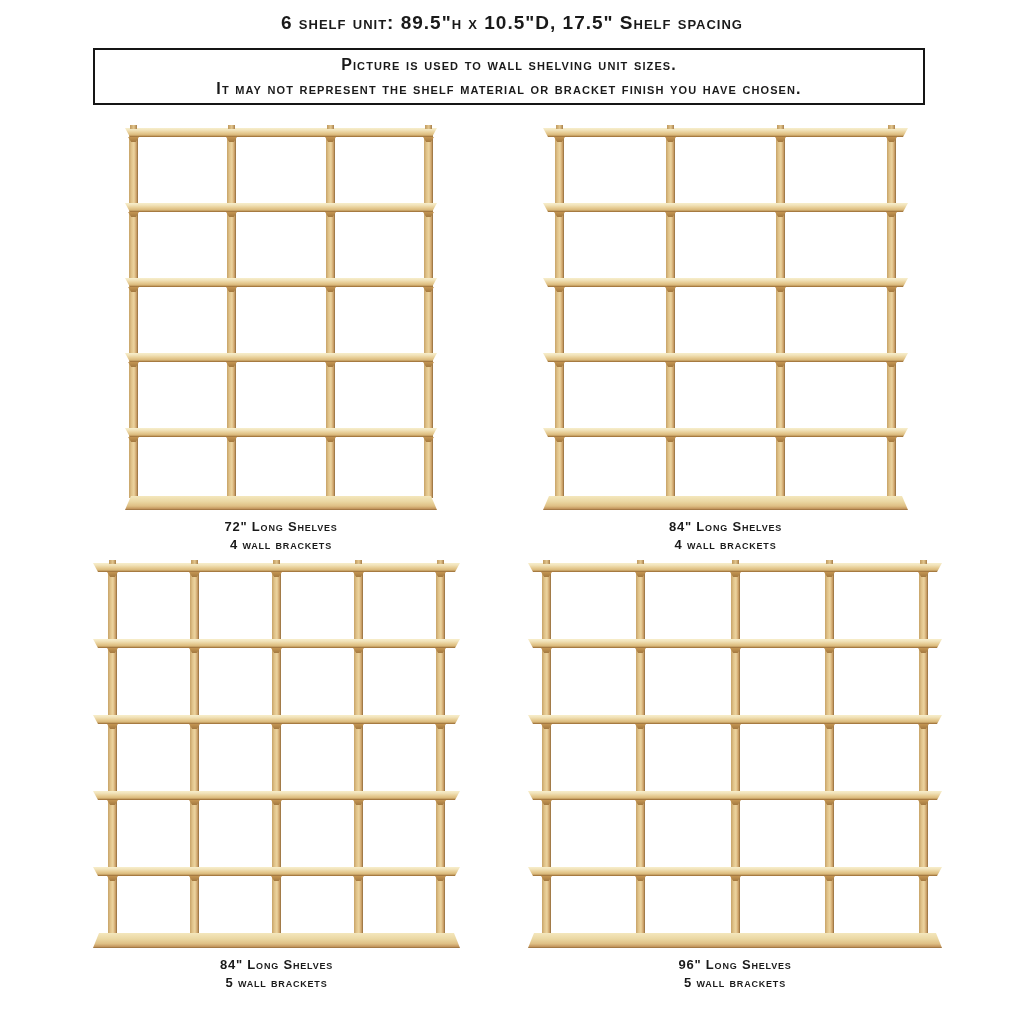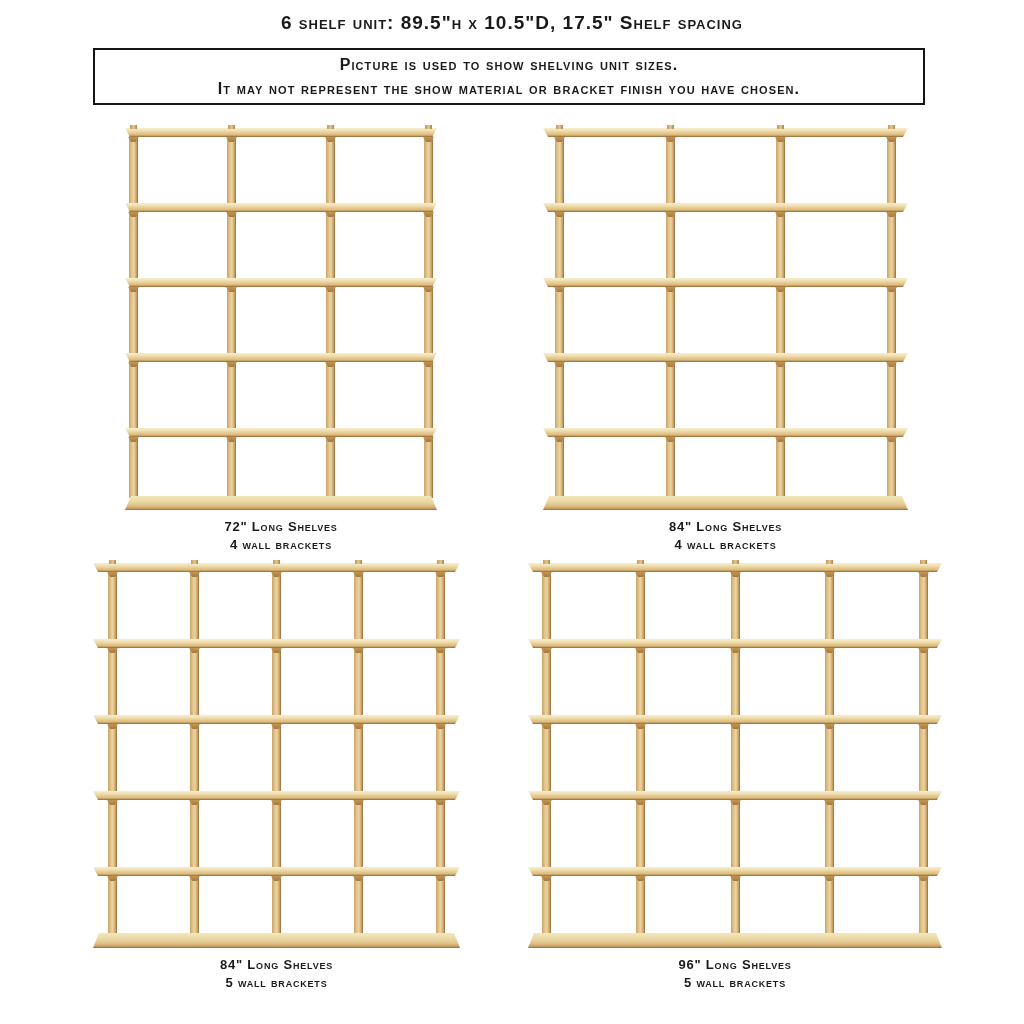--- a/index.html
+++ b/index.html
@@ -54,22 +54,22 @@
   }
 </style>
 </head>
 <body>
 
 <div id="page">
 
   <div id="title" class="sc">6 shelf unit: 89.5"h x 10.5"D, 17.5" Shelf spacing</div>
 
   <div id="notice" class="sc">
-    <span>Picture is used to show shelving unit sizes.</span>
-    <span>It may not represent the show material or bracket finish you have chosen.</span>
+    <span>Picture is used to wall shelving unit sizes.</span>
+    <span>It may not represent the shelf material or bracket finish you have chosen.</span>
   </div>
 
   <figure class="unit" style="left: 125px; top: 128px; width: 312px;">
     <div class="art" style="height: 382px;">
         <div class="post" style="left: 4px; top: 7px; width: 9px; height: 363px;"></div>
         <div class="post" style="left: 102px; top: 7px; width: 9px; height: 363px;"></div>
         <div class="post" style="left: 201px; top: 7px; width: 9px; height: 363px;"></div>
         <div class="post" style="left: 299px; top: 7px; width: 9px; height: 363px;"></div>
         <div class="corbel" style="left: 2px; top: 9px; width: 13px; height: 5px;"></div>
         <div class="corbel" style="left: 100px; top: 9px; width: 13px; height: 5px;"></div>

